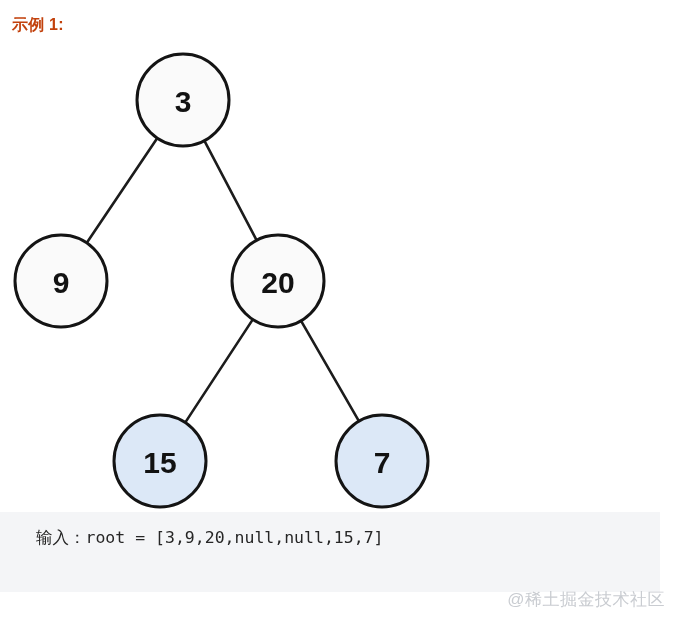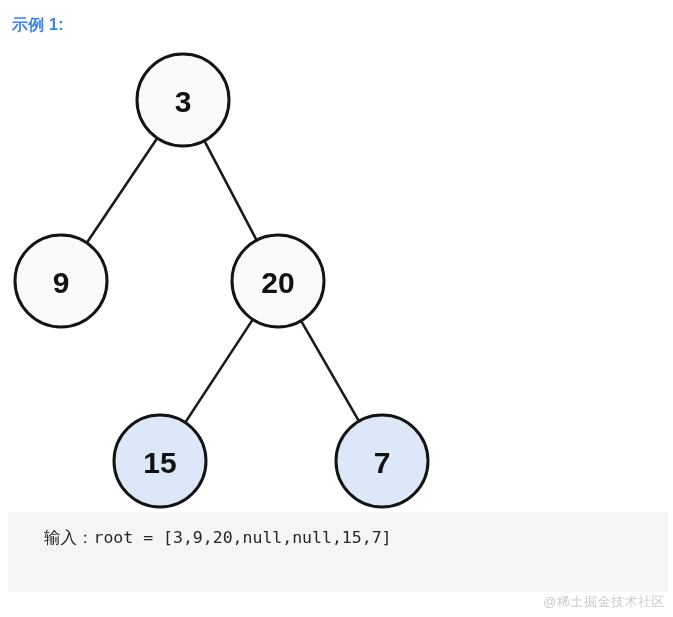--- a/index.html
+++ b/index.html
@@ -17,21 +17,21 @@
   }
 
   
   #example-title {
     position: absolute;
     left: 12px;
     top: 15px;
     font-size: 16px;
     font-weight: bold;
     letter-spacing: 0.2px;
-    color: #3b82f6;
+    color: #c2410c;
     white-space: pre;
   }
 
   
   #tree-figure {
     position: absolute;
     left: 0;
     top: 40px;
     width: 673px;
     height: 475px;
@@ -59,42 +59,42 @@
     font-size: 30px;
     font-weight: bold;
     fill: #121212;
     text-anchor: middle;
     dominant-baseline: central;
   }
 
   
   #io-code-block {
     position: absolute;
-    left: 8px;
+    left: 0px;
     top: 512px;
     width: 660px;
     height: 80px;
     background: #f4f5f7;
     box-sizing: border-box;
     padding: 12px 0 12px 36px;
   }
   .code-line {
     font-family: "DejaVu Sans Mono", "Liberation Mono", monospace;
     font-size: 16.5px;
     line-height: 28px;
     color: #262626;
     white-space: pre;
   }
 
   
   #watermark {
     position: absolute;
     right: 8px;
     bottom: 6px;
-    font-size: 13px;
+    font-size: 17px;
     color: #c9ccd1;
     letter-spacing: 0.5px;
     white-space: pre;
     user-select: none;
     text-align: center;
   }
 </style>
 </head>
 <body>
 

